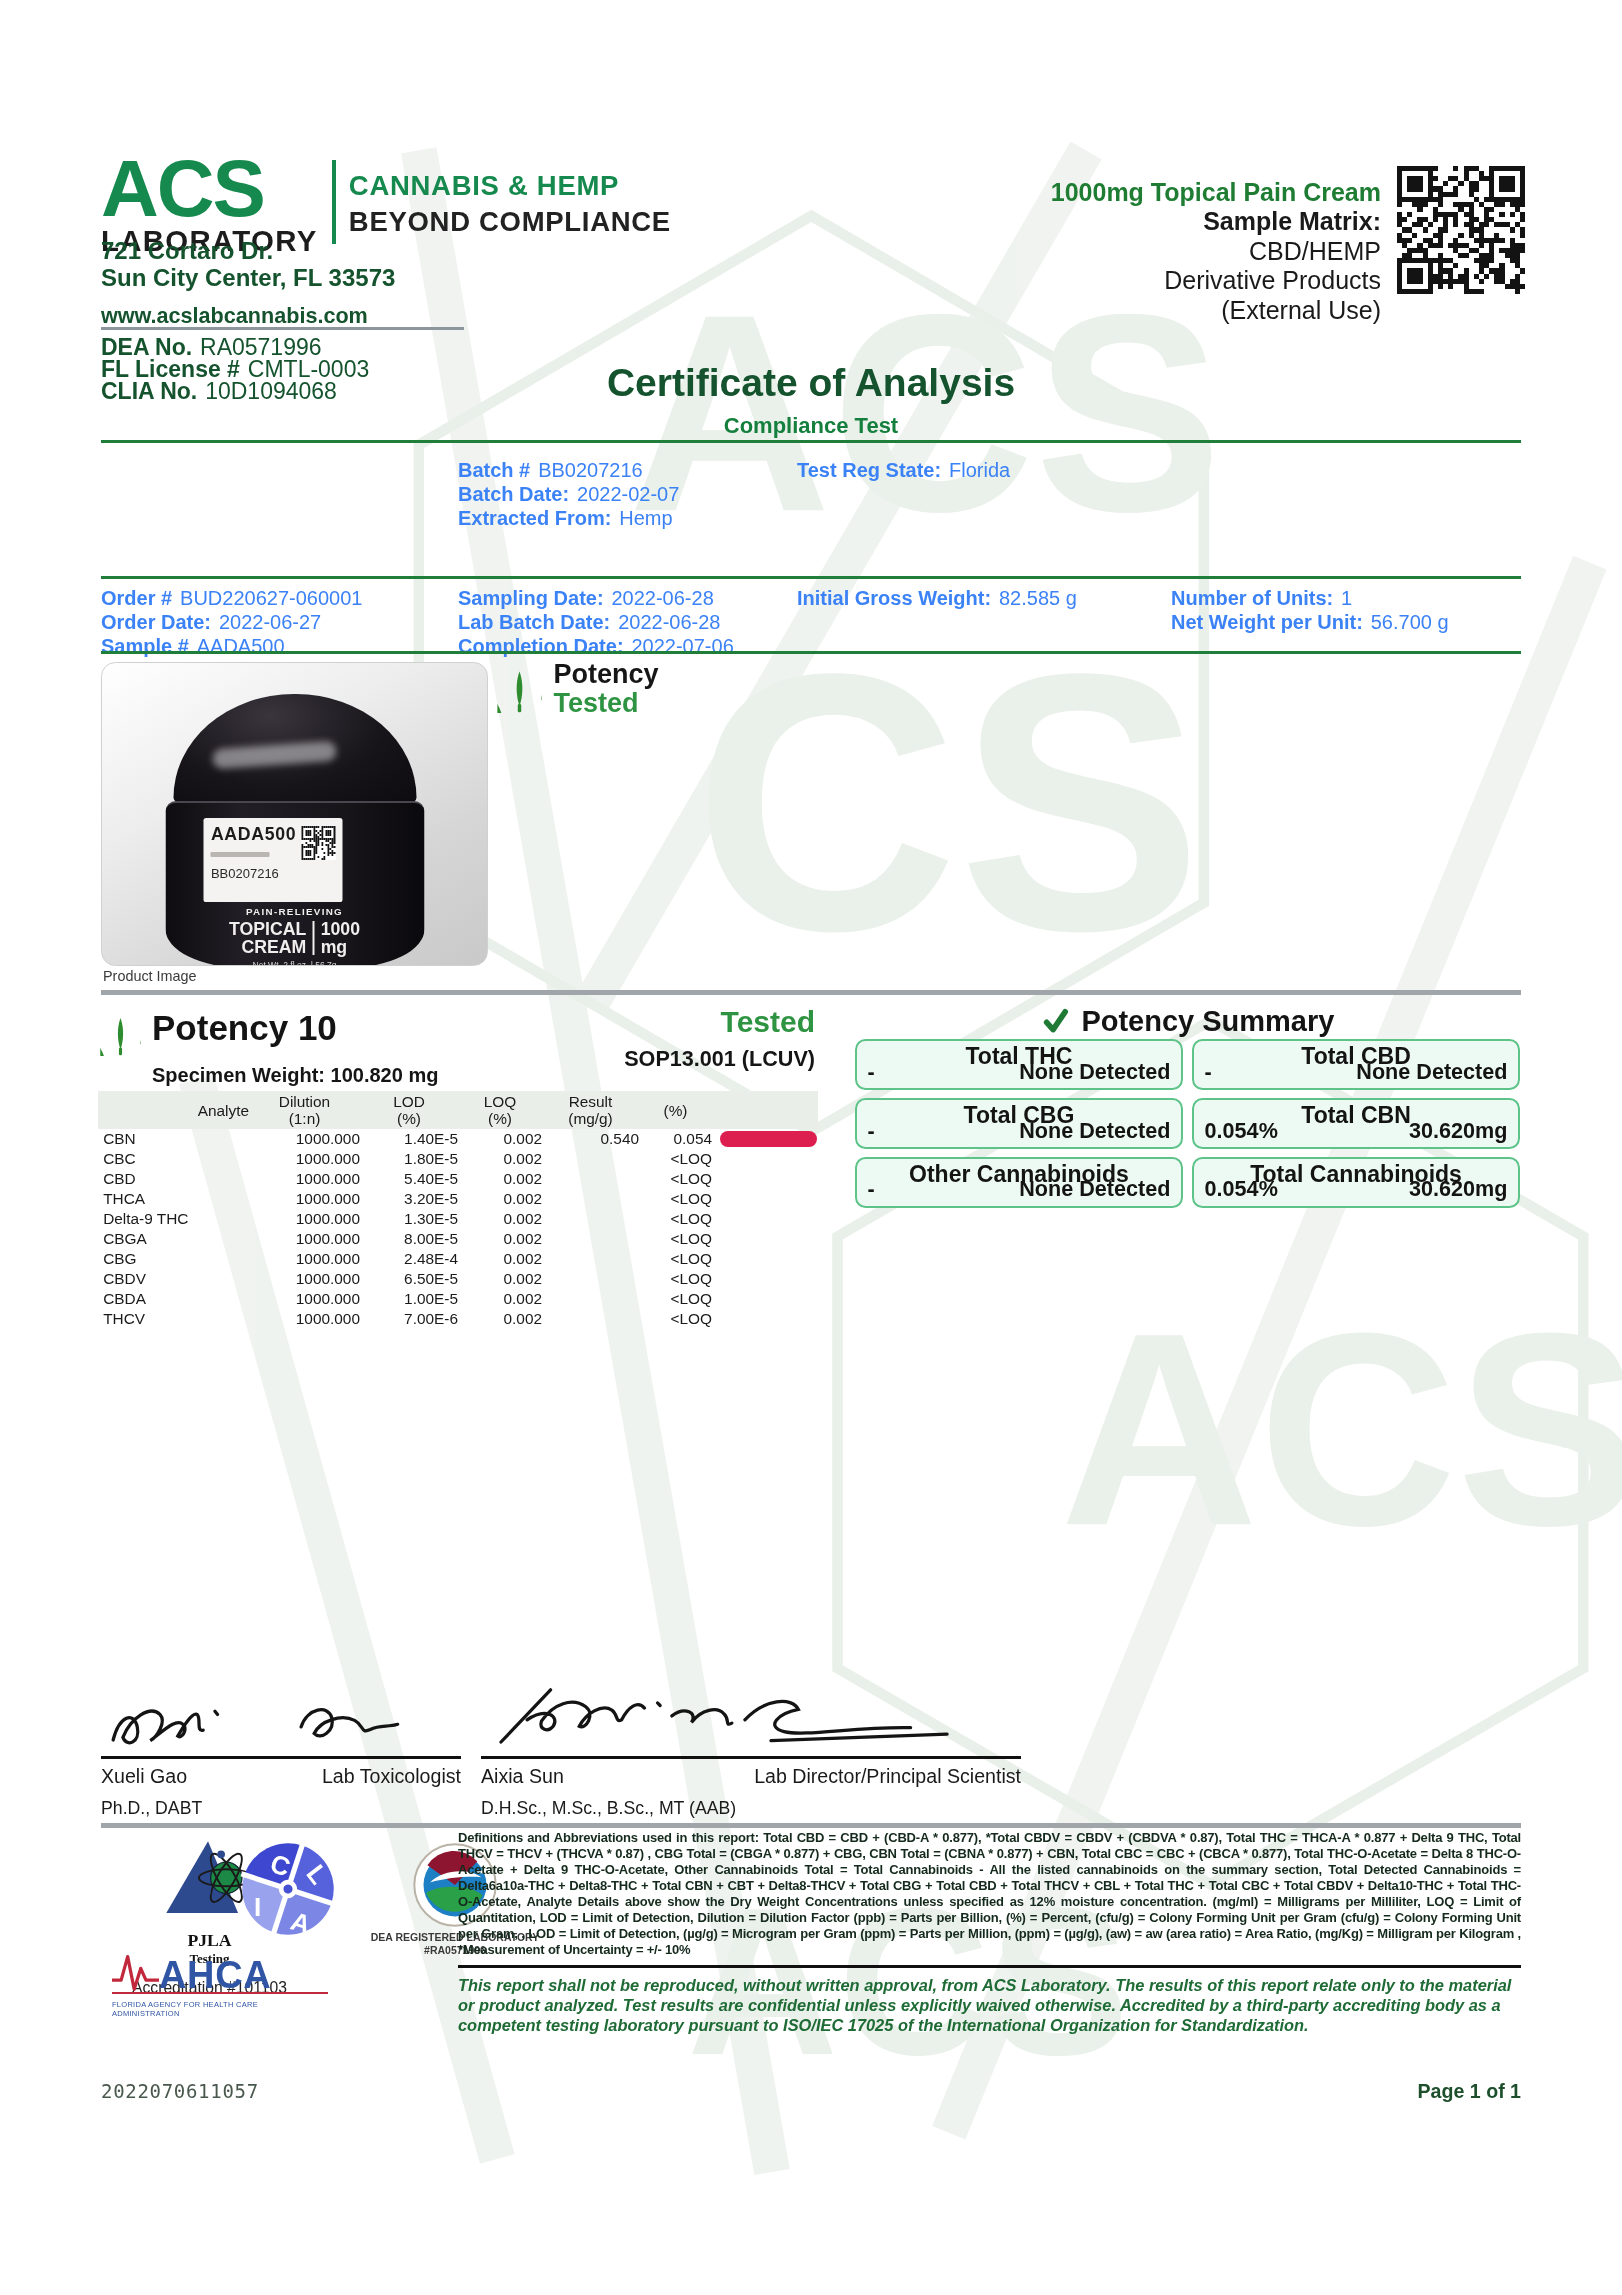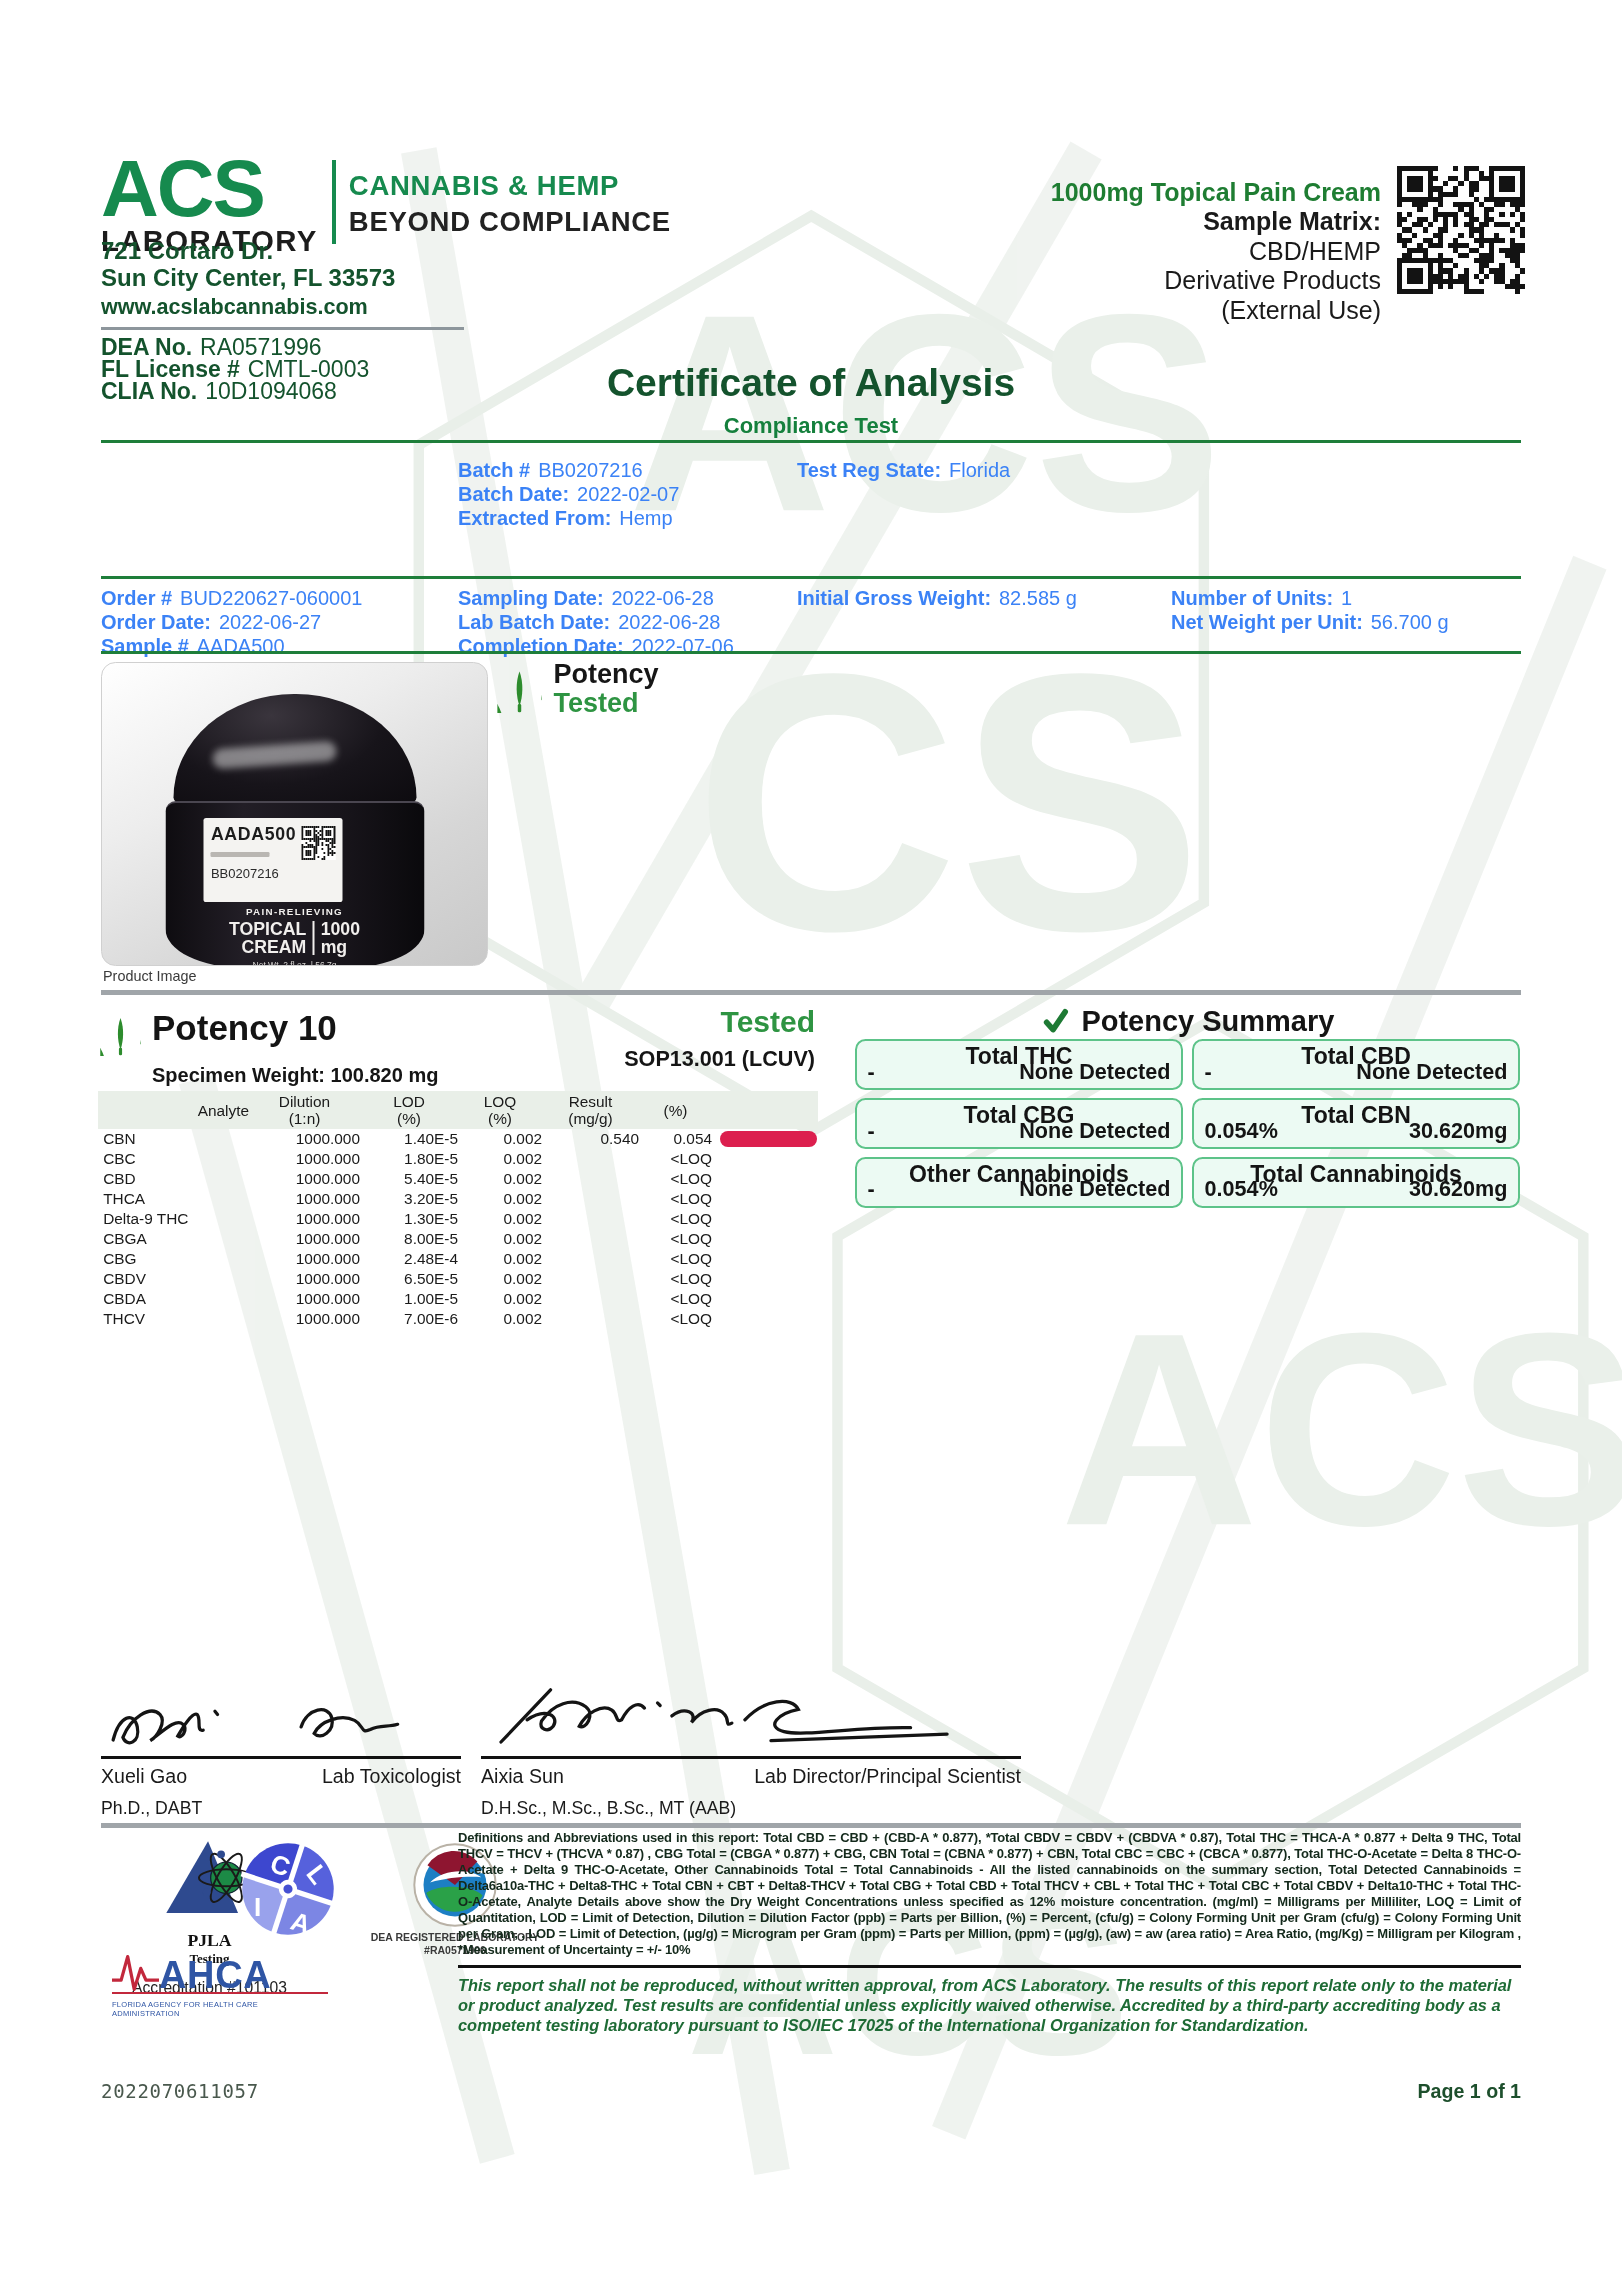--- a/index.html
+++ b/index.html
@@ -11,21 +11,21 @@
 
   
   .logo-block{left:101px;top:156px;display:flex;align-items:flex-start;}
   .logo-acronym{font-size:80px;font-weight:800;color:#168a4e;line-height:0.82;letter-spacing:-2px;}
   .logo-word{font-size:29.4px;font-weight:700;color:#1c1c1c;letter-spacing:1.3px;margin-top:2.6px;}
   .logo-divider{width:3.9px;background:#168a4e;height:84px;margin:3.9px 13px 0 14.4px;}
   .logo-taglines{margin-top:14.4px;}
   .tagline1{font-size:27.5px;font-weight:700;color:#168a4e;letter-spacing:0.7px;}
   .tagline2{font-size:27.5px;font-weight:700;color:#222;letter-spacing:0.7px;margin-top:3.9px;}
   .lab-address{left:101px;top:237px;color:#14532d;font-weight:700;font-size:24px;line-height:27px;}
-  .lab-web{font-size:21.6px;margin-top:2px;}
+  .lab-web{font-size:21.6px;margin-top:11px;}
   .lab-divider{left:101px;top:327px;width:363px;height:2.6px;background:#8d969c;}
   .cred-lines{left:101px;top:336px;font-size:23px;line-height:22px;color:#14532d;}
   .cred-line b{margin-right:7.9px;}
   .title-block{left:0;right:0;top:361px;text-align:center;}
   .doc-title{font-size:39px;font-weight:800;color:#14532d;}
   .doc-subtitle{font-size:22px;font-weight:700;color:#15803d;margin-top:7.9px;}
   .product-block{right:241px;top:178px;text-align:right;font-size:25px;line-height:29.4px;color:#1a1a1a;}
   .product-name{color:#1e7d32;font-weight:700;}
   .matrix-label{font-weight:700;}
   .qr-main{left:1397px;top:166px;width:128px;height:128px;}

